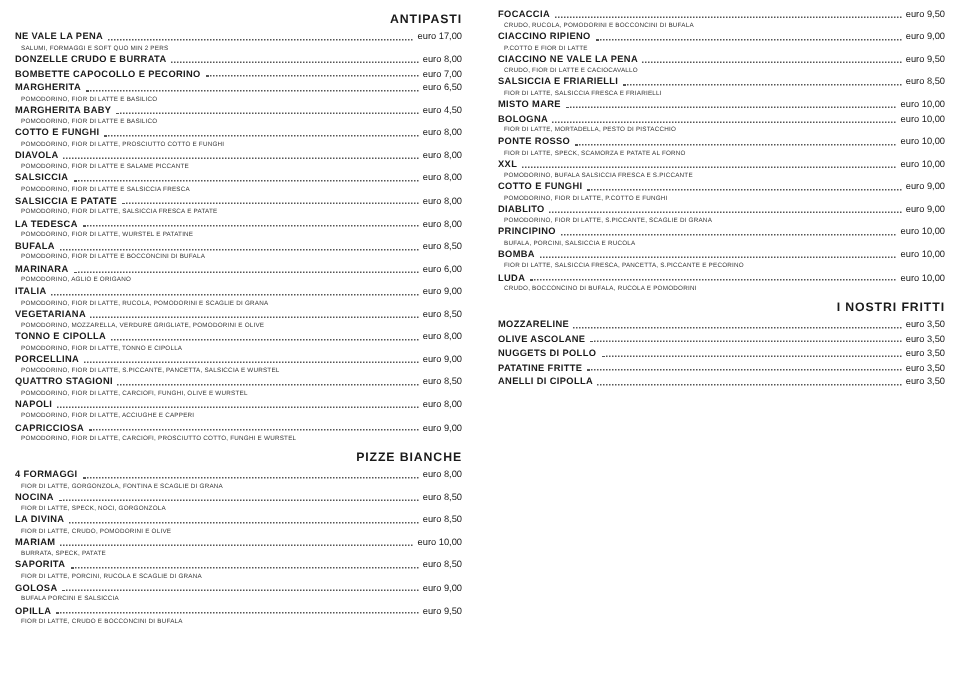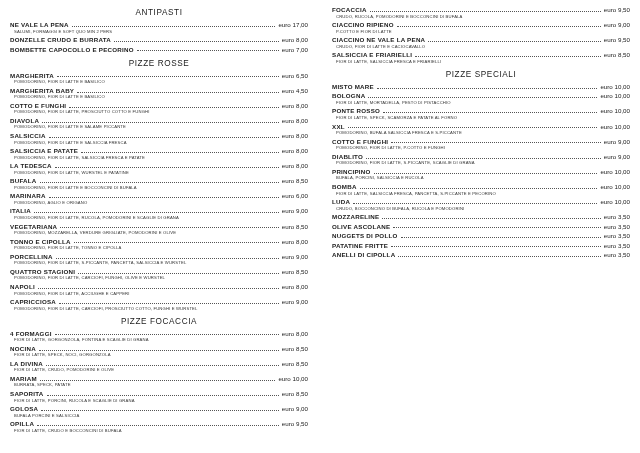--- a/index.html
+++ b/index.html
@@ -23,22 +23,22 @@
   }
   .col {
     box-sizing: border-box;
     width: 50%;
     padding: 0 10px;
   }
   .col-left { padding-left: 10px; padding-right: 12px; }
   .col-right { padding-left: 12px; padding-right: 10px; }
 
   .section-title {
-    text-align: center;
-    font-weight: normal;
+    text-align: right;
+    font-weight: bold;
     font-size: 8.2px;
     letter-spacing: 0.6px;
     margin: 6px 0 4px 0;
   }
   .first-title { margin-top: 2px; }
 
   .item {
     margin-bottom: 2.5px;
   }
   .item-line {
@@ -100,21 +100,20 @@
           </div>
         </div>
         <div class="item nodesc">
           <div class="item-line">
             <span class="item-name">BOMBETTE CAPOCOLLO E PECORINO</span>
             <span class="dots"></span>
             <span class="price">euro 7,00</span>
           </div>
         </div>
       </div>
-      <div class="section-title">PIZZE ROSSE</div>
       <div>
         <div class="item">
           <div class="item-line">
             <span class="item-name">MARGHERITA</span>
             <span class="dots"></span>
             <span class="price">euro 6,50</span>
           </div>
           <div class="desc">POMODORINO, FIOR DI LATTE E BASILICO</div>
         </div>
         <div class="item">
@@ -231,21 +230,21 @@
         </div>
         <div class="item">
           <div class="item-line">
             <span class="item-name">CAPRICCIOSA</span>
             <span class="dots"></span>
             <span class="price">euro 9,00</span>
           </div>
           <div class="desc">POMODORINO, FIOR DI LATTE, CARCIOFI, PROSCIUTTO COTTO, FUNGHI E WURSTEL</div>
         </div>
       </div>
-      <div class="section-title">PIZZE FOCACCIA</div>
+      <div class="section-title">PIZZE BIANCHE</div>
       <div>
         <div class="item">
           <div class="item-line">
             <span class="item-name">4 FORMAGGI</span>
             <span class="dots"></span>
             <span class="price">euro 8,00</span>
           </div>
           <div class="desc">FIOR DI LATTE, GORGONZOLA, FONTINA E SCAGLIE DI GRANA</div>
         </div>
         <div class="item">
@@ -326,21 +325,20 @@
         </div>
         <div class="item">
           <div class="item-line">
             <span class="item-name">SALSICCIA E FRIARIELLI</span>
             <span class="dots"></span>
             <span class="price">euro 8,50</span>
           </div>
           <div class="desc">FIOR DI LATTE, SALSICCIA FRESCA E FRIARIELLI</div>
         </div>
       </div>
-      <div class="section-title">PIZZE SPECIALI</div>
       <div>
         <div class="item nodesc">
           <div class="item-line">
             <span class="item-name">MISTO MARE</span>
             <span class="dots"></span>
             <span class="price">euro 10,00</span>
           </div>
         </div>
         <div class="item">
           <div class="item-line">
@@ -404,20 +402,21 @@
         </div>
         <div class="item">
           <div class="item-line">
             <span class="item-name">LUDA</span>
             <span class="dots"></span>
             <span class="price">euro 10,00</span>
           </div>
           <div class="desc">CRUDO, BOCCONCINO DI BUFALA, RUCOLA E POMODORINI</div>
         </div>
       </div>
+      <div class="section-title">I NOSTRI FRITTI</div>
       <div>
         <div class="item nodesc">
           <div class="item-line">
             <span class="item-name">MOZZARELINE</span>
             <span class="dots"></span>
             <span class="price">euro 3,50</span>
           </div>
         </div>
         <div class="item nodesc">
           <div class="item-line">

